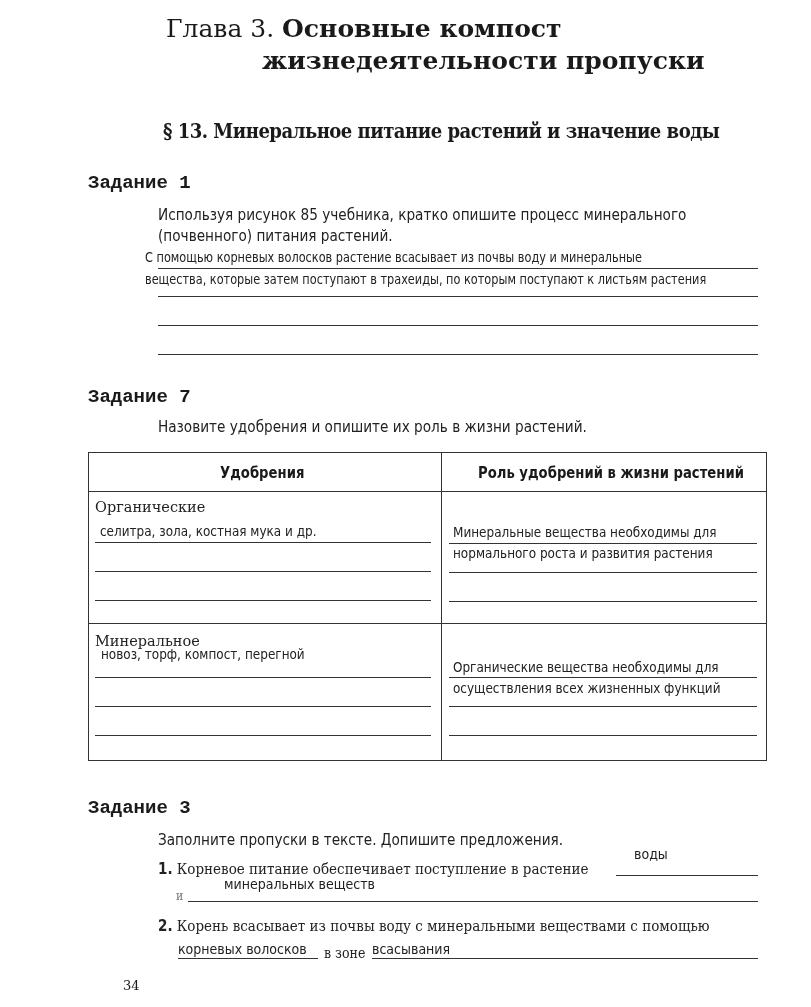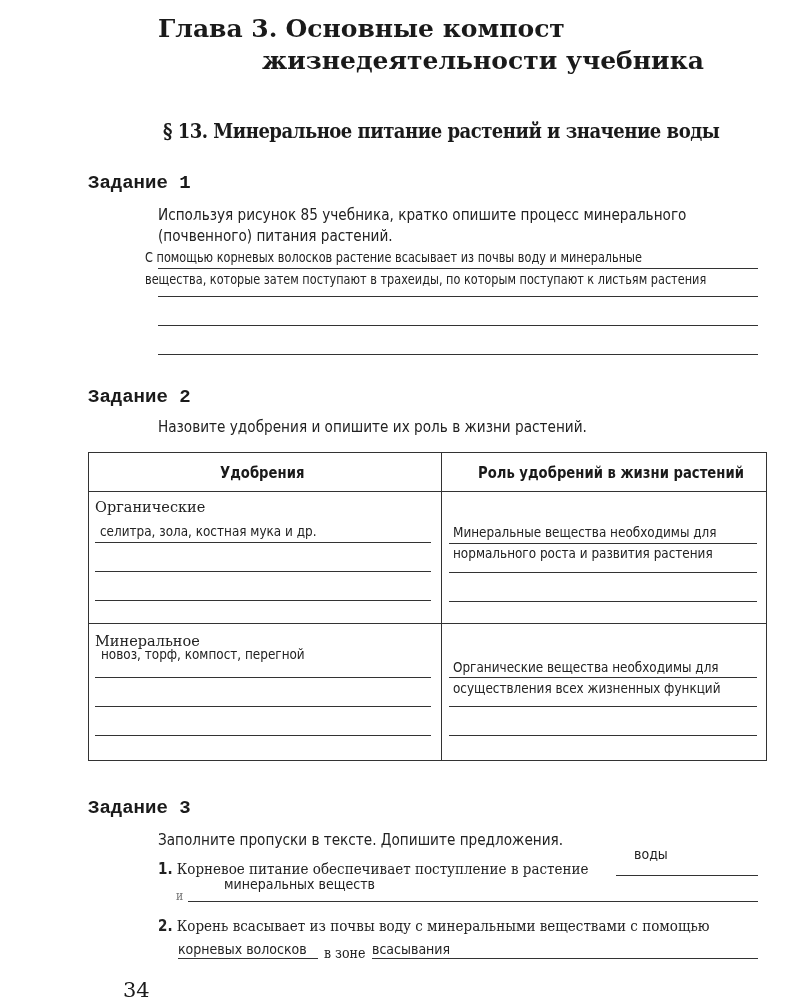--- a/index.html
+++ b/index.html
@@ -1,58 +1,58 @@
 <!DOCTYPE html>
 <html><head>
 <meta charset="utf-8">
 <style>
   html, body { margin: 0; padding: 0; background: #ffffff; }
   body { width: 811px; height: 1007px; position: relative; overflow: hidden; color: #1a1a1a; font-family: "Liberation Sans", sans-serif; }
   .abs { position: absolute; white-space: nowrap; }
   .chapter { left: 158px; top: 14px; font-family: "DejaVu Serif", serif; font-size: 25px; line-height: 30px; }
-  .chapter .lbl { font-weight: bold; }
+  .chapter .lbl { font-weight: normal; margin-left: 8px; }
   .chapter .ttl { font-weight: bold; }
   .chapter2 { left: 262px; top: 46px; font-family: "DejaVu Serif", serif; font-size: 25px; font-weight: bold; line-height: 30px; }
   .section { left: 163px; top: 118px; font-family: "DejaVu Serif", serif; font-size: 21px; font-weight: bold; letter-spacing: -0.6px; transform: scaleX(0.86); transform-origin: left; }
   .task-h { left: 88px; font-size: 19px; font-weight: bold; font-family: Liberation Mono, monospace; }
   .instr { font-size: 15.5px; font-family: "DejaVu Sans", sans-serif; color: #222; transform: scaleX(0.88); transform-origin: left; }
   .answer { font-size: 14.5px; font-family: "DejaVu Sans", sans-serif; color: #222; transform: scaleX(0.78); transform-origin: left; }
   .hline { position: absolute; height: 0; border-top: 1.3px solid #333; }
   .table { position: absolute; left: 88px; top: 452px; width: 679px; height: 309px; border: 1.5px solid #333; box-sizing: border-box; }
   .vdiv { position: absolute; left: 441px; top: 452px; width: 0; height: 309px; border-left: 1.5px solid #333; }
   .th { font-size: 15px; font-weight: bold; font-family: "DejaVu Sans", sans-serif; transform: scaleX(0.88); transform-origin: left; }
   .cell-label { font-family: "DejaVu Serif", serif; font-size: 14.5px; color: #222; }
   .cell-ans { font-size: 14px; font-family: "DejaVu Sans", sans-serif; color: #222; transform: scaleX(0.86); transform-origin: left; }
   .serif-q { font-family: "DejaVu Serif", serif; font-size: 15px; color: #222; transform: scaleX(0.9); transform-origin: left; }
   .qnum { font-family: "DejaVu Sans", sans-serif; font-weight: bold; }
   .fill { font-size: 14px; font-family: "DejaVu Sans", sans-serif; color: #222; transform: scaleX(0.9); transform-origin: left; }
-  .pagenum { left: 123px; top: 978px; font-family: "DejaVu Serif", serif; font-size: 21px; text-align: right; }
+  .pagenum { left: 123px; top: 978px; font-family: "DejaVu Serif", serif; font-size: 13px; text-align: right; }
 </style>
 </head>
 <body>
 
 <div class="abs chapter">
   <span class="lbl">Глава 3.</span>
   <span class="ttl">Основные компост</span>
 </div>
-<div class="abs chapter2">жизнедеятельности учебника</div>
+<div class="abs chapter2">жизнедеятельности пропуски</div>
 
 <div class="abs section">§ 13. Минеральное питание растений и значение воды</div>
 
 <div class="abs task-h" style="top:172px;">Задание 1</div>
 <div class="abs instr" style="left:158px; top:206px;">Используя рисунок 85 учебника, кратко опишите процесс минерального</div>
 <div class="abs instr" style="left:158px; top:227px;">(почвенного) питания растений.</div>
 <div class="abs answer" style="left:145px; top:249px;">С помощью корневых волосков растение всасывает из почвы воду и минеральные</div>
 <div class="hline" style="left:158px; top:268px; width:600px;"></div>
 <div class="abs answer" style="left:145px; top:271px;">вещества, которые затем поступают в трахеиды, по которым поступают к листьям растения</div>
 <div class="hline" style="left:158px; top:296px; width:600px;"></div>
 <div class="hline" style="left:158px; top:325px; width:600px;"></div>
 <div class="hline" style="left:158px; top:354px; width:600px;"></div>
 
-<div class="abs task-h" style="top:386px;">Задание 2</div>
+<div class="abs task-h" style="top:386px;">Задание 7</div>
 <div class="abs instr" style="left:158px; top:418px;">Назовите удобрения и опишите их роль в жизни растений.</div>
 
 <div class="table"></div>
 <div class="vdiv"></div>
 <div class="hline" style="left:88px; top:491px; width:679px; border-top-width:1.5px;"></div>
 <div class="hline" style="left:88px; top:623px; width:679px; border-top-width:1.5px;"></div>
 
 <div class="abs th" style="left:220px; top:464px;">Удобрения</div>
 <div class="abs th" style="left:478px; top:464px;">Роль удобрений в жизни растений</div>
 

